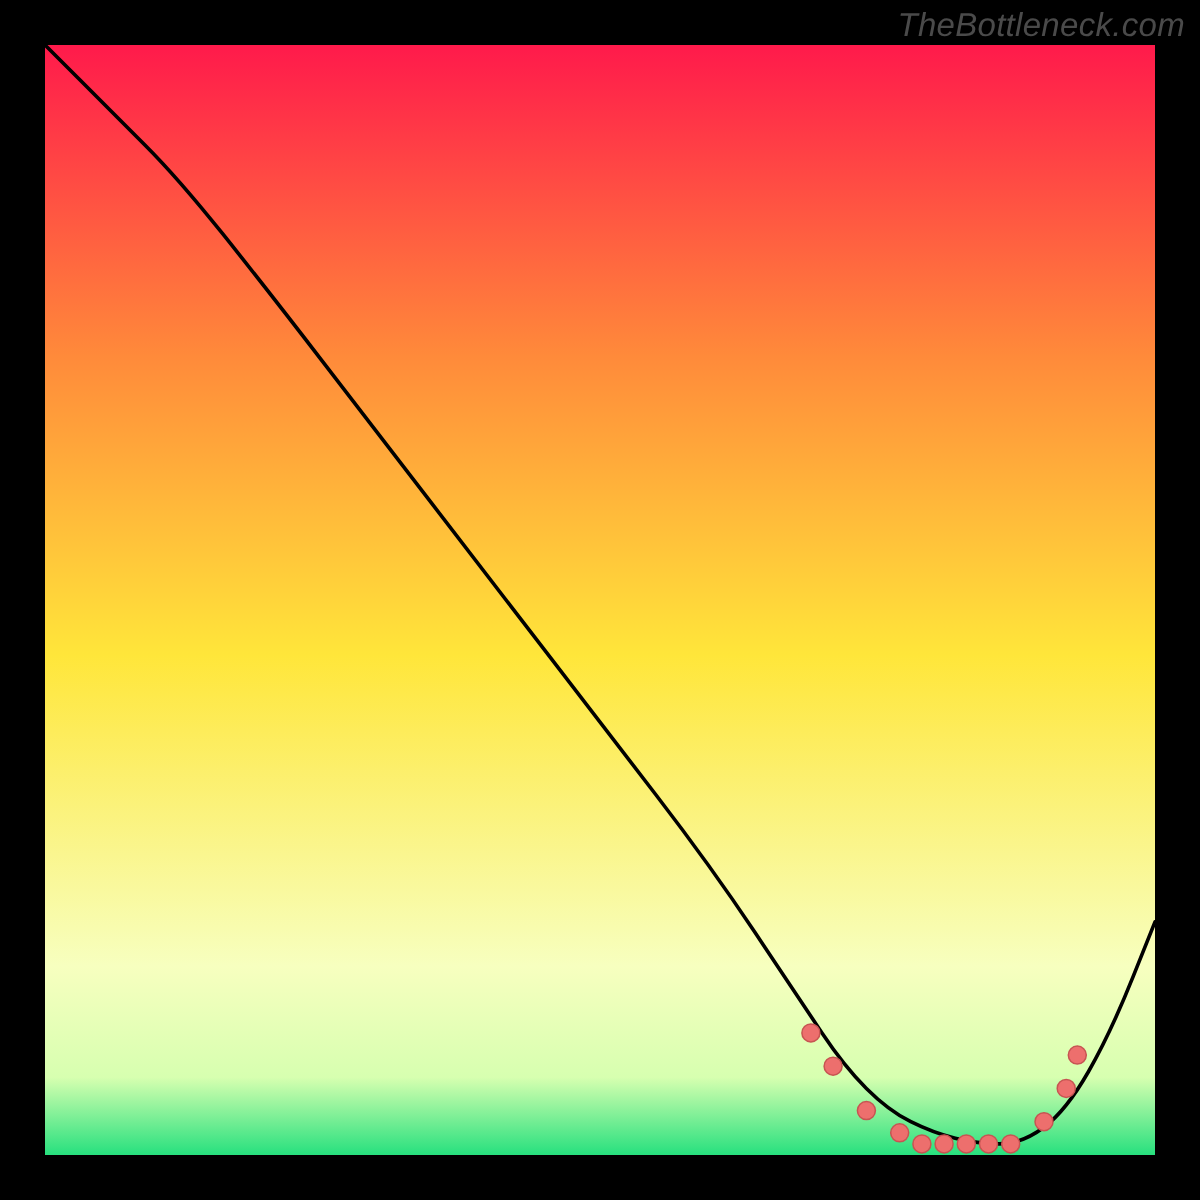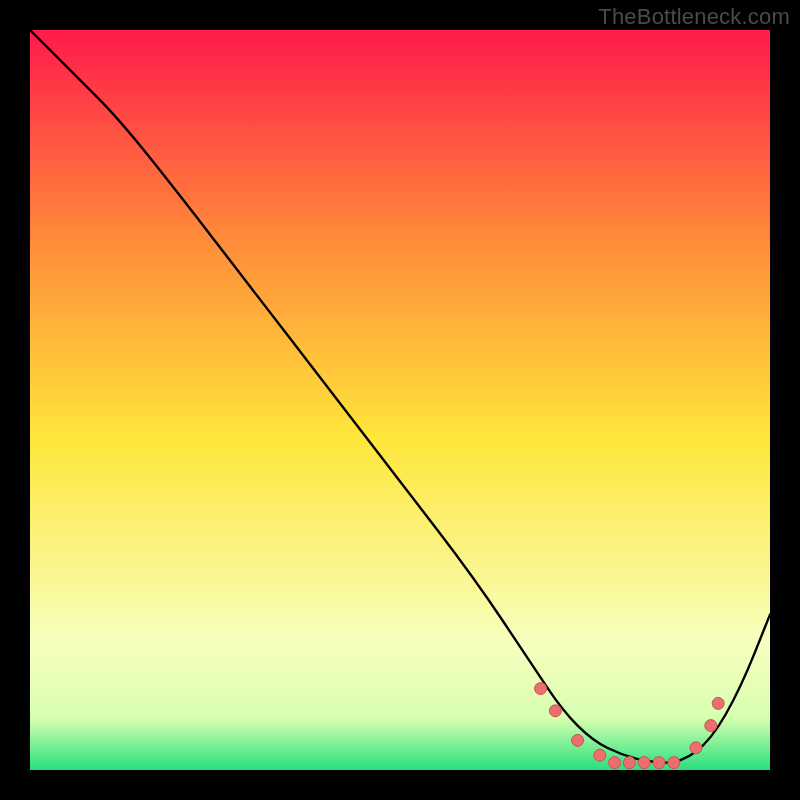--- a/index.html
+++ b/index.html
@@ -9,20 +9,21 @@
     height: 800px;
     background: #000;
     overflow: hidden;
     font-family: Arial, Helvetica, sans-serif;
   }
   .frame {
     position: relative;
     width: 800px;
     height: 800px;
     background: #000;
+    font-style: italic;
   }
   .watermark {
     position: absolute;
     top: 4px;
     right: 10px;
     color: #4a4a4a;
     font-size: 22px;
     font-weight: 500;
     letter-spacing: 0.2px;
     z-index: 5;

